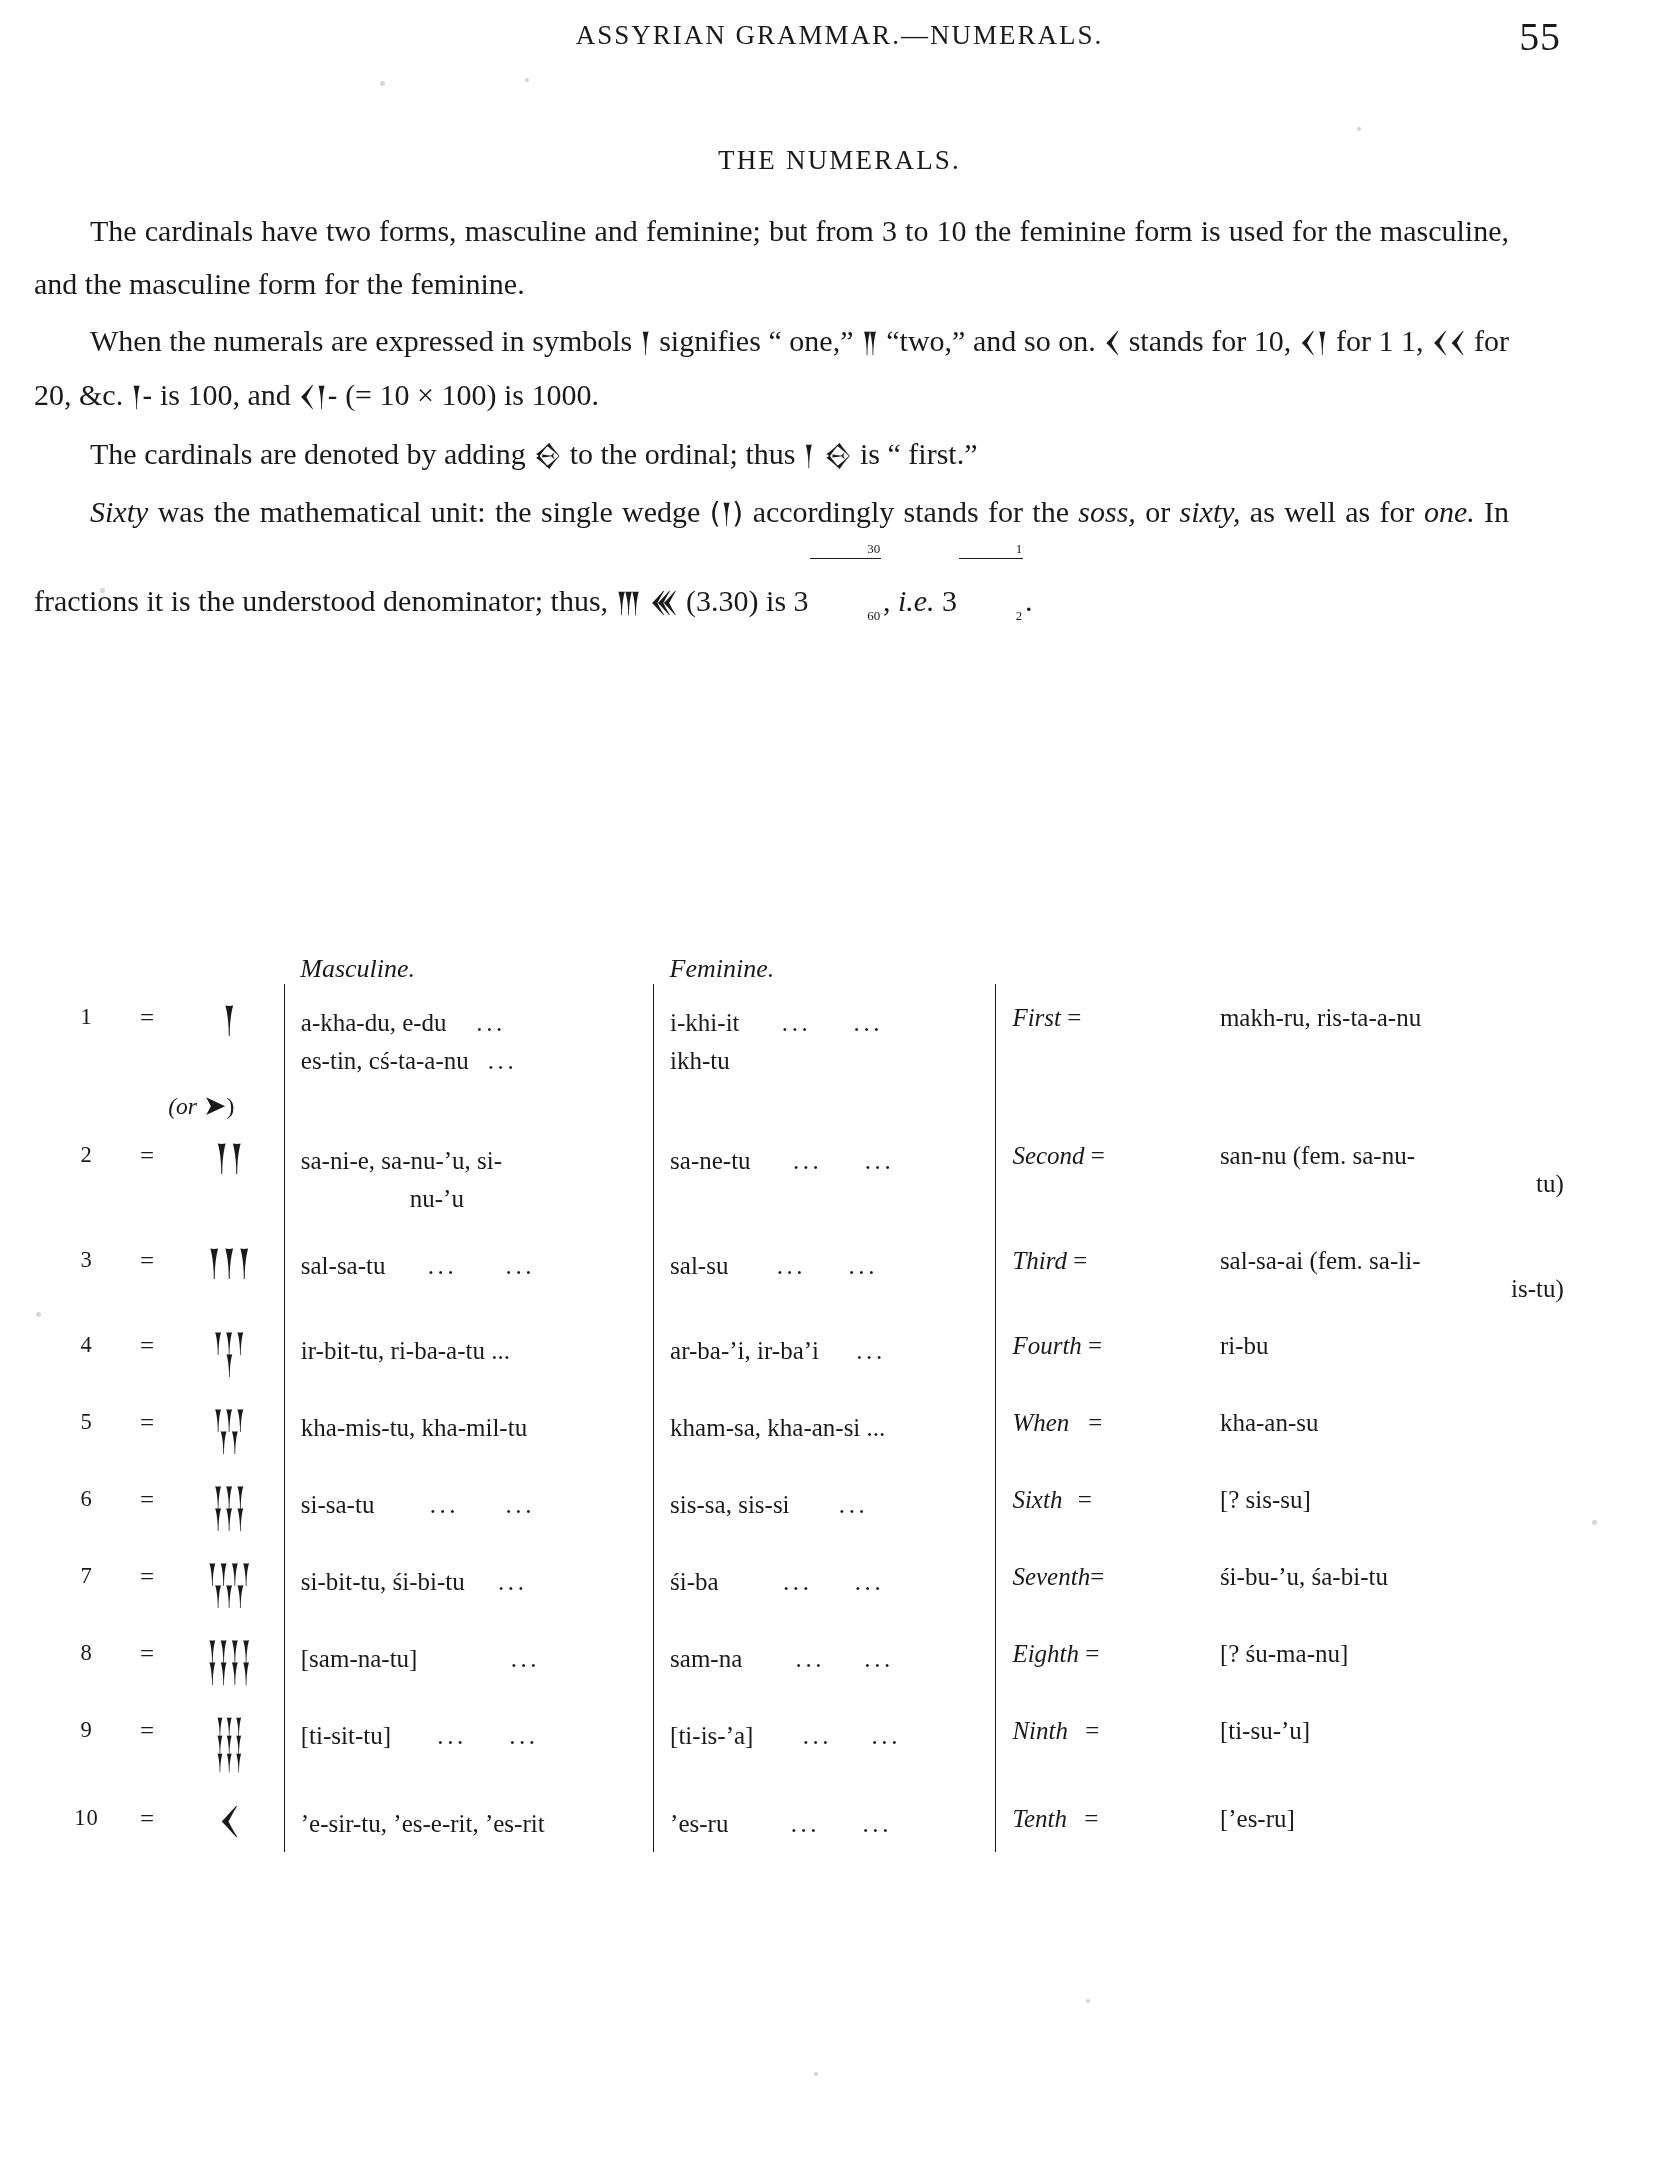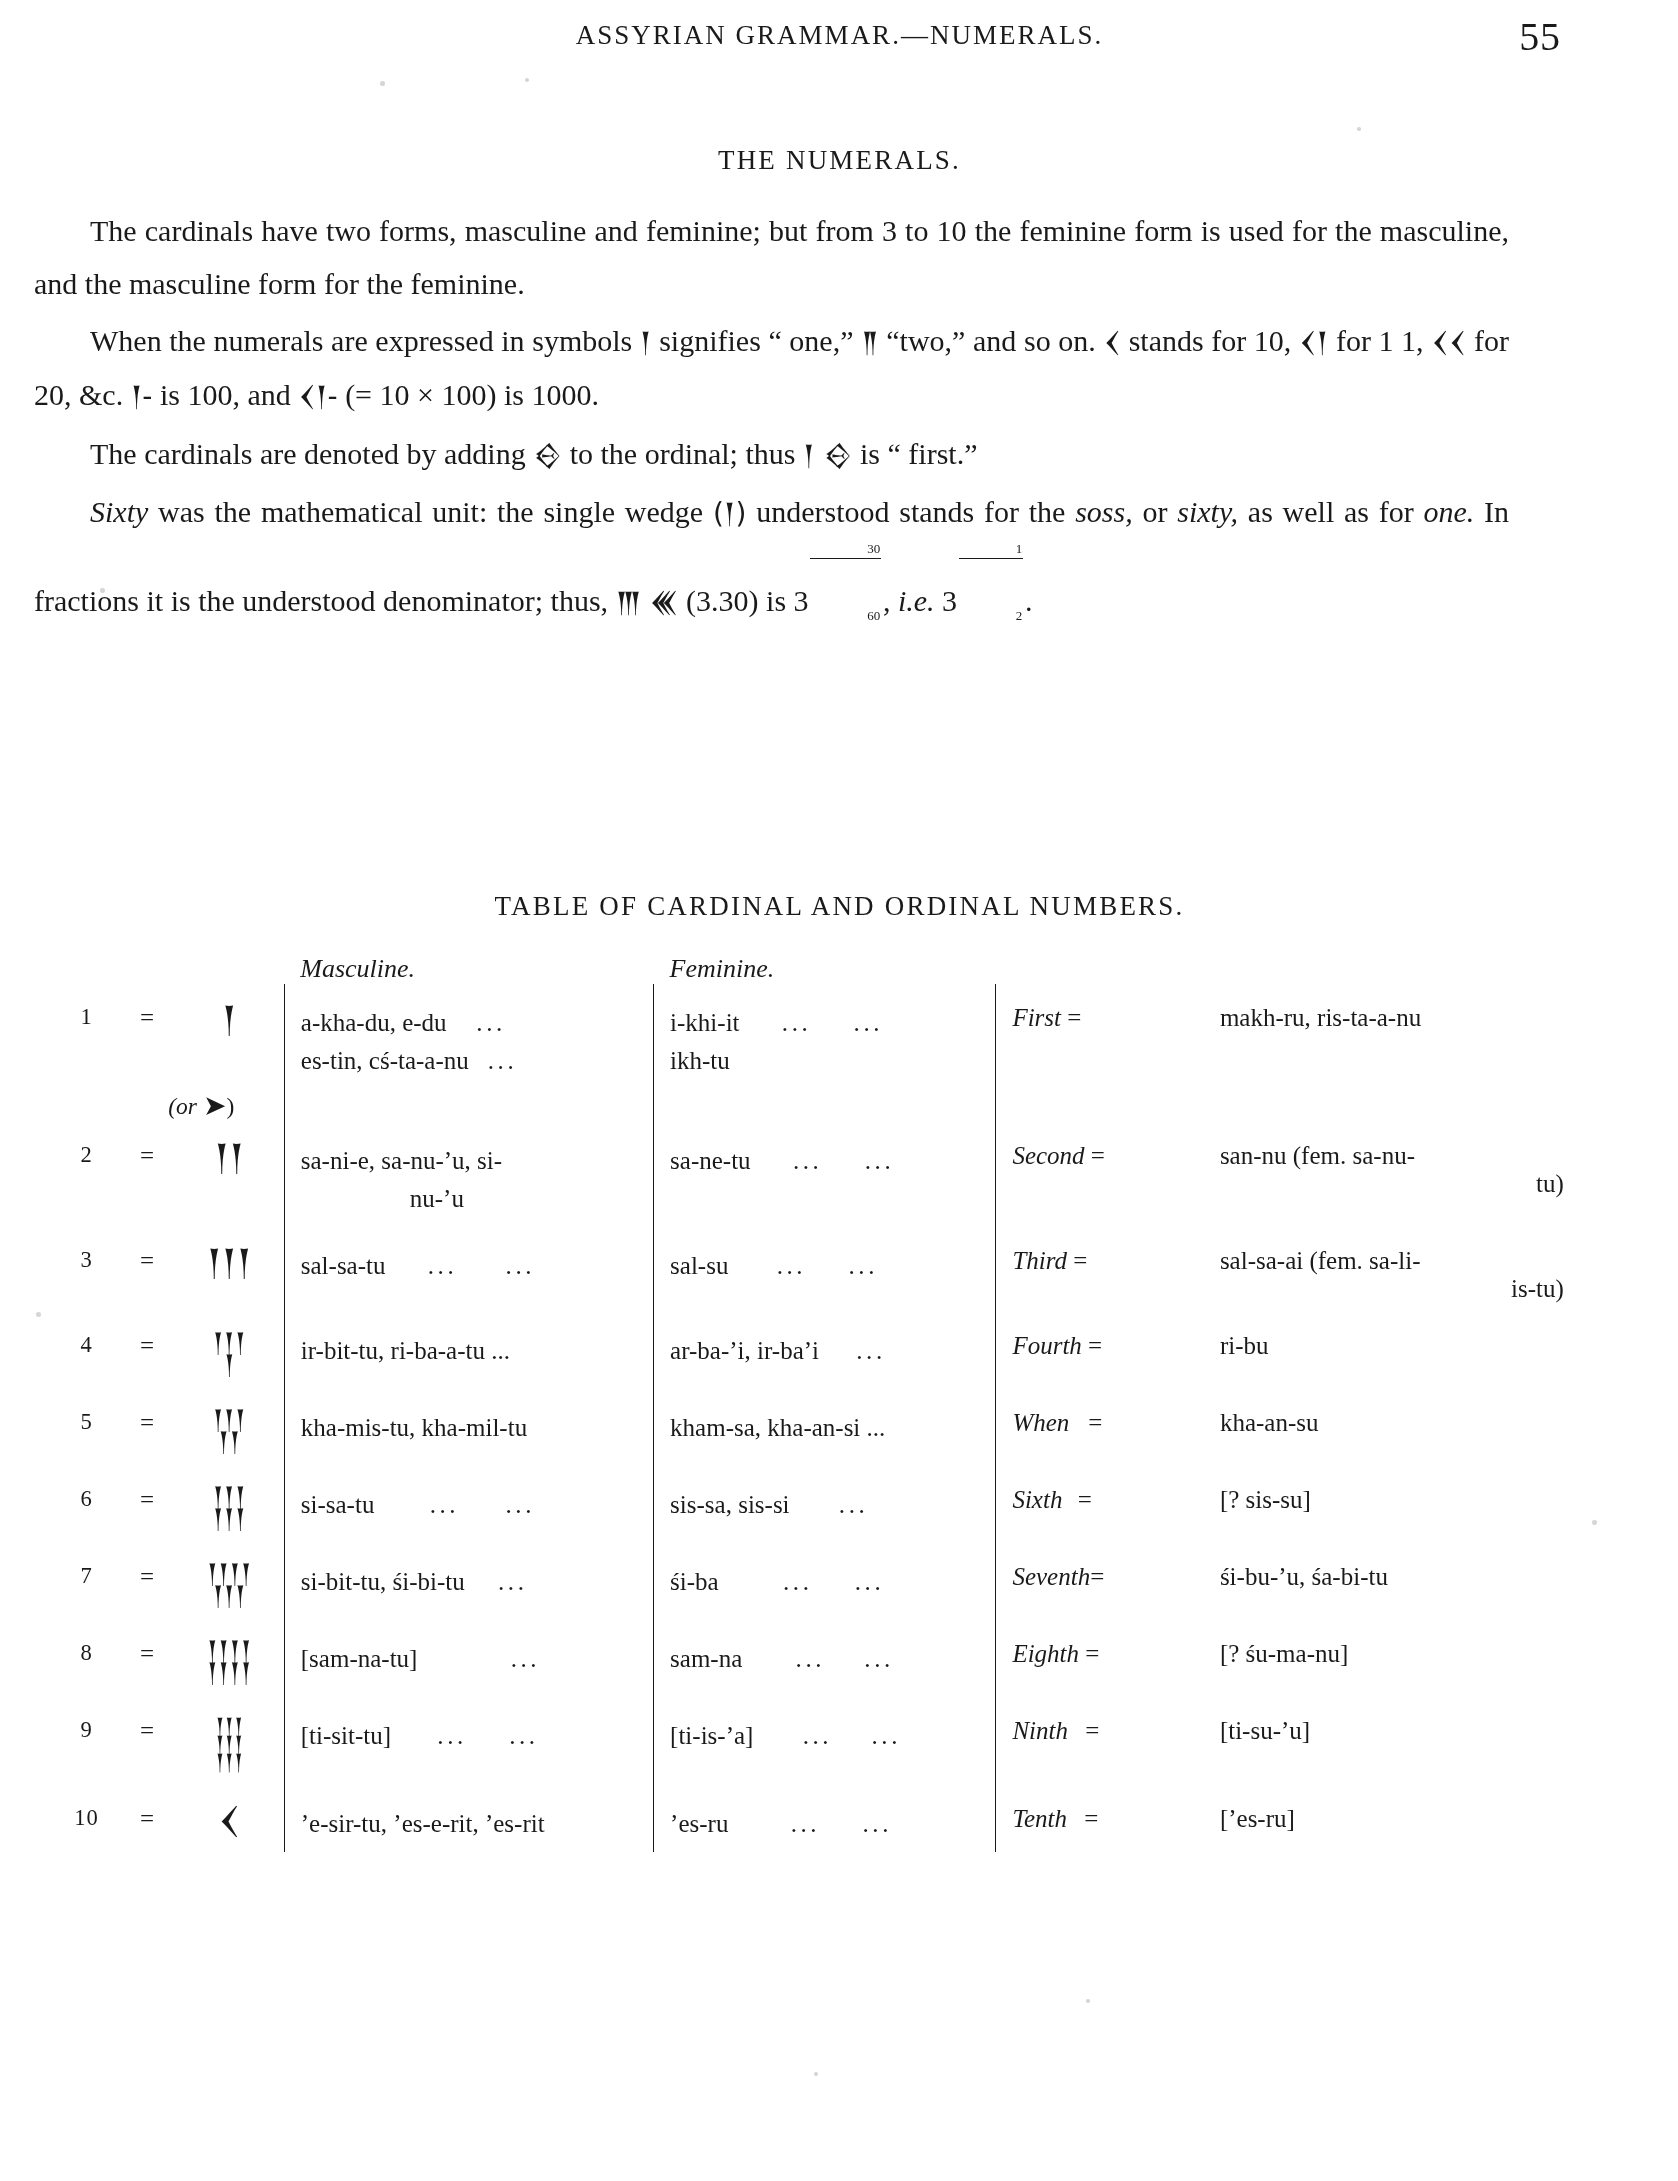--- a/index.html
+++ b/index.html
@@ -203,36 +203,35 @@
       <span class="cune">𒄰</span>
       <span>to the ordinal; thus</span>
       <span class="cune">𒁹 𒄰</span>
       <span>is “ first.”</span>
     </p>
 
     <p class="para">
       <span class="it">Sixty</span>
       <span>was the mathematical unit: the single wedge</span>
       <span class="cune">(𒁹)</span>
-      <span>understood stands for the</span>
+      <span>accordingly stands for the</span>
       <span class="it">soss,</span>
       <span>or</span>
       <span class="it">sixty,</span>
       <span>as well as for</span>
       <span class="it">one.</span>
       <span>In fractions it is the understood denominator; thus,</span>
       <span class="cune">𒐈</span>
       <span class="cune">𒌍</span>
       <span>(3.30) is 3</span><span class="frac"><span class="num">30</span><span class="den">60</span></span>,
       <span class="it">i.e.</span>
       <span>3</span><span class="frac"><span class="num">1</span><span class="den">2</span></span><span>.</span>
     </p>
   </div>
 
-  <div class="table-title">TABLE OF CARDINAL AND ORDINAL NUMBERS.</div>
 
   <div class="tbl-wrap">
     <table class="numbers">
       <tbody>
           <tr class="colheads">
         <td class="c-num"></td>
         <td class="c-eq"></td>
         <td class="c-sym"></td>
         <td class="c-masc" style="border-left:none">Masculine.</td>
         <td class="c-fem" style="border-left:none">Feminine.</td>

